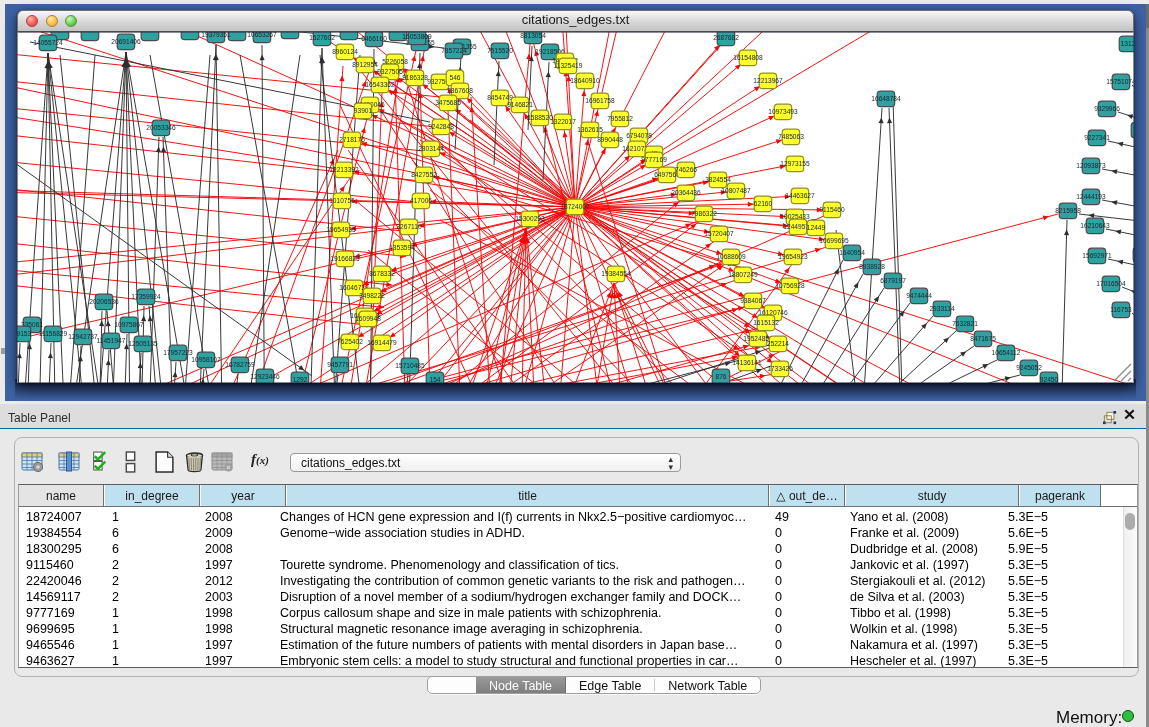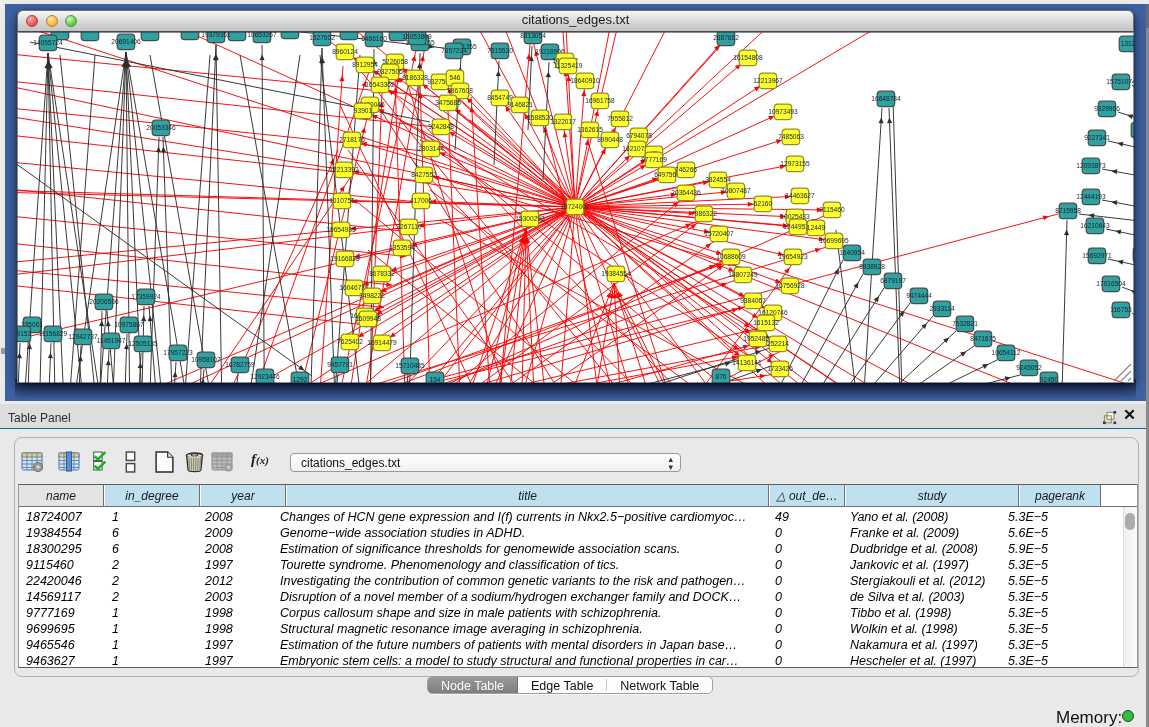--- a/index.html
+++ b/index.html
@@ -16,27 +16,27 @@
 .tpbar { position:absolute; left:0; top:404px; width:1145.5px; height:25px; background:#dddddd; border-bottom:1px solid #0369a1; }
 .tpbar .lbl { position:absolute; left:8px; top:7px; font-size:12px; color:#2e2e2e; }
 .tpbar .x { position:absolute; left:1123px; top:2px; font-size:15.5px; font-weight:bold; color:#111; }
 .tablearea { position:absolute; left:0; top:429px; width:1145.5px; height:298px; background:#e9e9e9; }
 .groupbox { position:absolute; left:14px; top:8px; width:1125px; height:240px; border:1px solid #b2b2b2; border-radius:8px; background:#e9e9e9; }
 .ticon { position:absolute; top:13px; }
 .fx { position:absolute; left:236px; top:13px; font-size:15px; font-style:italic; font-weight:bold; color:#222; font-family:"Liberation Serif",serif; }
 .fx span { font-size:11px; }
 .dropdown { position:absolute; left:275px; top:15px; width:391px; height:19px; border:1px solid #9a9a9a; border-radius:4px; background:linear-gradient(#ffffff,#f0f0f0); font-size:12px; color:#111; padding:2px 0 0 10px; }
 .dropdown .ar { position:absolute; right:7px; top:1px; font-size:9px; color:#333; letter-spacing:0; line-height:8px; }
-.tbl { position:absolute; left:3px; top:46px; width:1120px; height:184px; background:#fff; border-top:1.5px solid #5e5e5e; border-bottom:1.5px solid #5e5e5e; border-left:1px solid #9a9a9a; border-right:1px solid #9a9a9a; overflow:hidden;font-style:italic; }
+.tbl { position:absolute; left:3px; top:46px; width:1120px; height:184px; background:#fff; border-top:1.5px solid #5e5e5e; border-bottom:1.5px solid #5e5e5e; border-left:1px solid #9a9a9a; border-right:1px solid #9a9a9a; overflow:hidden; }
 .hc { position:absolute; top:0; height:21px; border-right:1px solid #707070; font-size:12px; color:#1a1a1a; text-align:center; padding-top:4px; }
 .hrow { position:absolute; left:0; top:0; width:100%; height:22px; border-bottom:1px solid #707070; background:#ffffff; }
 .cell { position:absolute; font-size:12.5px; color:#000; white-space:nowrap; }
 .sb { position:absolute; left:1104px; top:22px; width:14px; height:160px; background:linear-gradient(90deg,#efefef,#fbfbfb); border-left:1px solid #dcdcdc; }
 .sb .th { position:absolute; left:1px; top:6px; width:10px; height:17px; background:#acacac; border-radius:5px; }
-.tabs { position:absolute; left:427px; top:247px; height:18px; border:1px solid #9f9f9f; border-radius:5px; background:#fdfdfd; display:flex; overflow:hidden; box-shadow:0 1px 0 rgba(255,255,255,.7); }
+.tabs { position:absolute; left:427px; top:247px; height:18px; border:1px solid #9f9f9f; border-radius:5px; background:#fdfdfd; display:flex; overflow:hidden; box-shadow:0 1px 0 rgba(255,255,255,.7);padding-left:48px; }
 .tabs .seg { font-size:12.5px; color:#111; padding:1.5px 13px 0 13px; }
 .tabs .seg.sel { background:linear-gradient(#9a9a9a,#7e7e7e); color:#fff; border-right:1px solid #6f6f6f; }
 .tabs .sep { width:1px; background:#c9c9c9; margin:2px 0; }
 .statusdot { position:absolute; left:1121.5px; top:709.5px; width:12.5px; height:12.5px; border-radius:50%; background:#2fbf3f; border:1.5px solid #1c4b1c; }
 .mem { position:absolute; left:1056px; top:708px; font-size:17px; color:#111; }
 .collapse { position:absolute; left:1px; top:348px; width:4px; height:6px; background:#9a9a9a; }
 </style></head>
 <body>
 <div class="bluepanel">
   <div style="position:absolute;left:10px;top:375px;width:1121px;height:21px;background:linear-gradient(rgba(8,14,30,.65),rgba(8,14,30,0));"></div>
@@ -900,21 +900,20 @@
         <div class="cell" style="left:7px;top:41px">19384554</div>
         <div class="cell" style="left:93px;top:41px">6</div>
         <div class="cell" style="left:186px;top:41px">2009</div>
         <div class="cell" style="left:261px;top:41px">Genome−wide association studies in ADHD.</div>
         <div class="cell" style="left:756px;top:41px">0</div>
         <div class="cell" style="left:831px;top:41px">Franke et al. (2009)</div>
         <div class="cell" style="left:989px;top:41px">5.6E−5</div>
         <div class="cell" style="left:7px;top:57px">18300295</div>
         <div class="cell" style="left:93px;top:57px">6</div>
         <div class="cell" style="left:186px;top:57px">2008</div>
-        <div class="cell" style="left:261px;top:57px">Estimation of significance thresholds for genomewide association scans.</div>
         <div class="cell" style="left:756px;top:57px">0</div>
         <div class="cell" style="left:831px;top:57px">Dudbridge et al. (2008)</div>
         <div class="cell" style="left:989px;top:57px">5.9E−5</div>
         <div class="cell" style="left:7px;top:73px">9115460</div>
         <div class="cell" style="left:93px;top:73px">2</div>
         <div class="cell" style="left:186px;top:73px">1997</div>
         <div class="cell" style="left:261px;top:73px">Tourette syndrome. Phenomenology and classification of tics.</div>
         <div class="cell" style="left:756px;top:73px">0</div>
         <div class="cell" style="left:831px;top:73px">Jankovic et al. (1997)</div>
         <div class="cell" style="left:989px;top:73px">5.3E−5</div>

